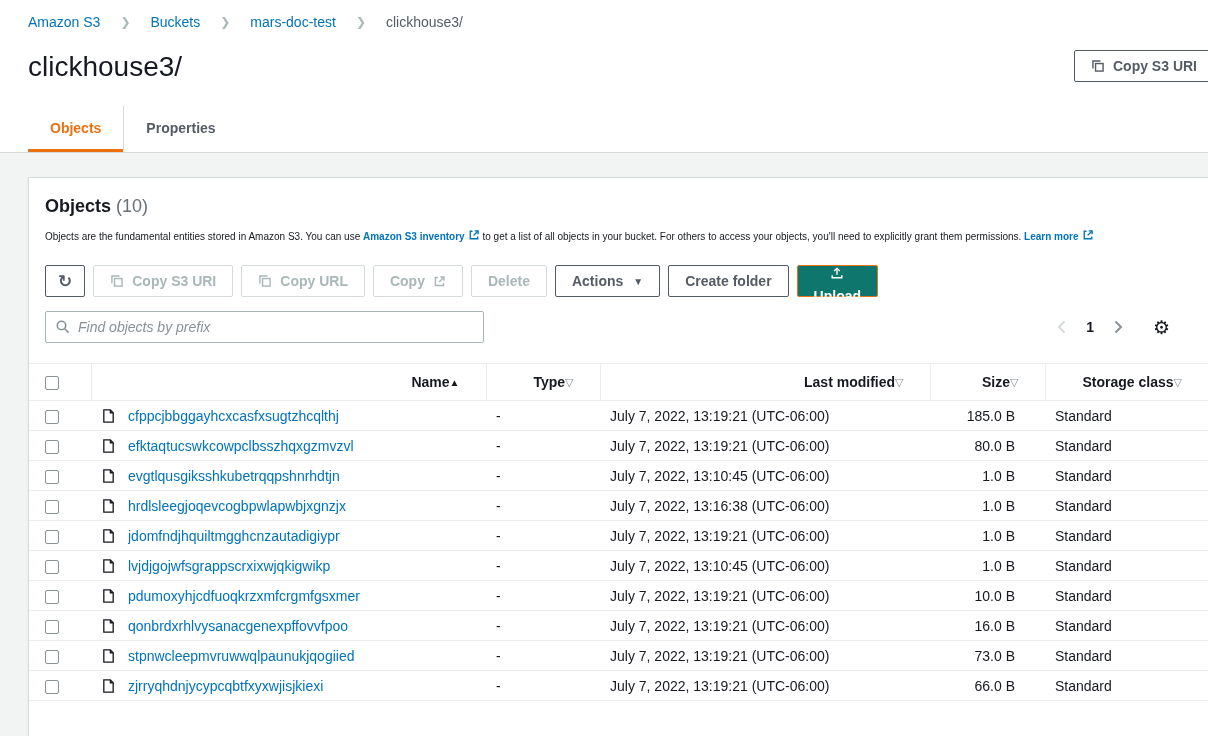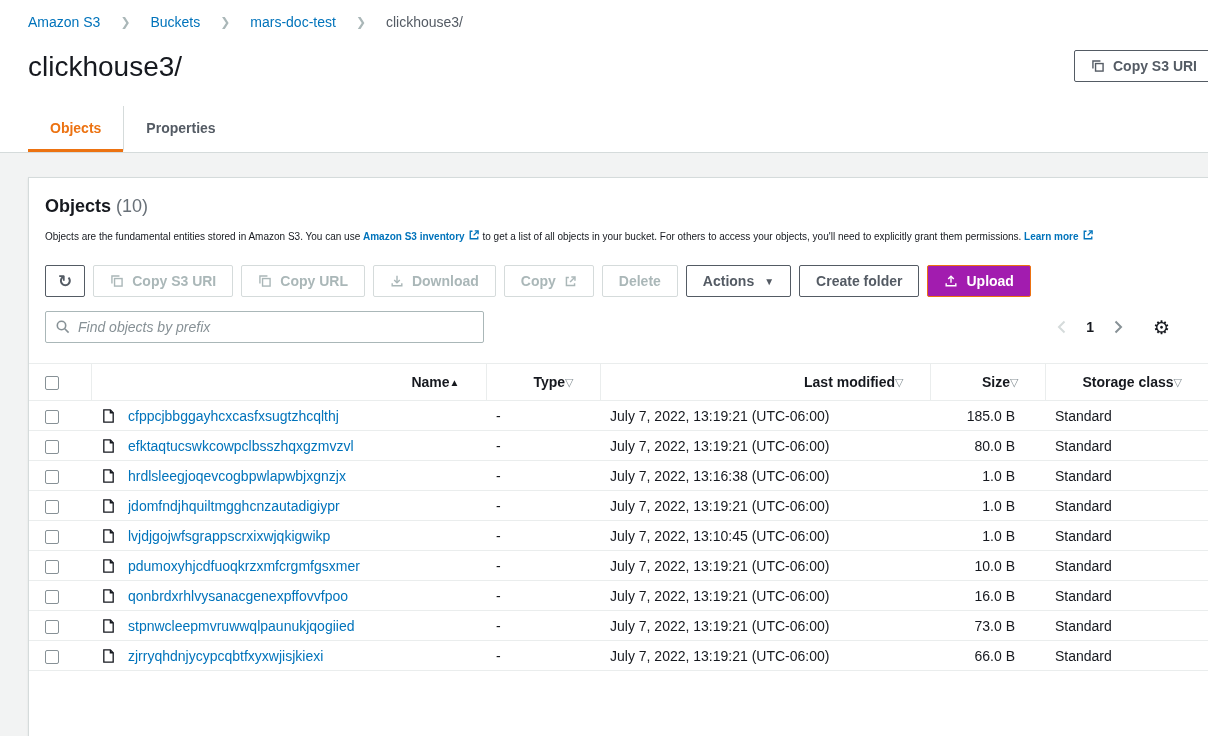--- a/index.html
+++ b/index.html
@@ -30,21 +30,21 @@
   .card-heading .h-main { font-weight: 700; color: #16191f; }
   .card-heading .h-count { font-weight: 400; color: #687078; }
   .card-desc { margin-top: 10px; font-size: 10px; line-height: 20px; color: #16191f; max-width: 1140px; }
   .desc-link { color: #0073bb; font-weight: 700; text-decoration: none; cursor: pointer; white-space: nowrap; }
   .ext-ico { display: inline-block; vertical-align: -1px; margin-left: 3px; }
   
   .toolbar { display: flex; align-items: center; gap: 8px; margin-top: 18px; }
   .btn { display: inline-flex; align-items: center; gap: 8px; height: 32px; padding: 0 16px; font-size: 14px; font-weight: 700; font-family: inherit; background: #fff; border: 1px solid #545b64; border-radius: 2px; color: #545b64; cursor: pointer; white-space: nowrap; }
   .btn.icon-only { padding: 0 12px; font-size: 17px; line-height: 1; }
   .btn.disabled { border-color: #d5dbdb; color: #aab7b8; cursor: default; }
-  .btn.primary { background: #a21caf; border-color: #ec7211; color: #fff; }
+  .btn.primary { background: #0f766e; border-color: #ec7211; color: #fff; flex-direction: column; }
   .caret { font-size: 10px; margin-left: 2px; }
   
   .search-row { display: flex; align-items: center; margin-top: 14px; }
   .search-box { position: relative; width: 439px; }
   .search-box input { width: 100%; height: 32px; border: 1px solid #aab7b8; border-radius: 2px; padding: 0 10px 0 32px; font-size: 14px; font-family: inherit; color: #16191f; }
   .search-box input::placeholder { color: #879196; font-style: italic; }
   .search-ico { position: absolute; left: 10px; top: 8px; }
   .pager { margin-left: auto; display: flex; align-items: center; gap: 18px; padding-right: 22px; }
   .pg-chevron { background: none; border: none; cursor: pointer; padding: 2px; display: flex; align-items: center; }
   .pg-num { font-size: 14px; font-weight: 700; color: #16191f; }
@@ -138,30 +138,20 @@
         <button class="btn disabled">
           <span>
               <svg width="14" height="14" viewBox="0 0 16 16">
                 <rect x="5.2" y="5.2" width="8.6" height="8.6" fill="none" stroke="currentColor" stroke-width="1.6"></rect>
                 <path d="M10.8 2.2 H2.2 V10.8" fill="none" stroke="currentColor" stroke-width="1.6"></path>
               </svg>
             </span>
           <span>Copy URL</span>
         </button>
 
-        <button class="btn disabled">
-          <span>
-              <svg width="14" height="14" viewBox="0 0 16 16">
-                <path d="M8 2v7.5" fill="none" stroke="currentColor" stroke-width="1.6"></path>
-                <path d="M4.8 6.8 8 10l3.2-3.2" fill="none" stroke="currentColor" stroke-width="1.6"></path>
-                <path d="M2.5 10.5v3h11v-3" fill="none" stroke="currentColor" stroke-width="1.6"></path>
-              </svg>
-            </span>
-          <span>Download</span>
-        </button>
 
         <button class="btn disabled">
           <span>Copy</span>
           <span>
               <svg width="13" height="13" viewBox="0 0 16 16">
                 <path d="M6 3H3v10h10v-3" fill="none" stroke="currentColor" stroke-width="1.8"></path>
                 <path d="M9 2.5h4.5V7" fill="none" stroke="currentColor" stroke-width="1.8"></path>
                 <path d="M13 3 L7.5 8.5" fill="none" stroke="currentColor" stroke-width="1.8"></path>
               </svg>
             </span>
@@ -295,20 +285,38 @@
             </span>
             <a class="obj-link">efktaqtucswkcowpclbsszhqxgzmvzvl</a>
           </span>
         </td>
         <td>-</td>
         <td>July 7, 2022, 13:19:21 (UTC-06:00)</td>
         <td class="size-cell">80.0 B</td>
         <td>Standard</td>
       </tr>
 
+      <tr>
+        <td class="sel-cell"><input type="checkbox" style=""></td>
+        <td>
+          <span class="obj-name">
+            <span>
+              <svg width="15" height="16" viewBox="0 0 16 16">
+                    <path d="M3 1.5h7l3 3v10H3z" fill="none" stroke="#16191f" stroke-width="1.4"></path>
+                    <path d="M10 1.5v3h3" fill="none" stroke="#16191f" stroke-width="1.4"></path>
+                  </svg>
+            </span>
+            <a class="obj-link">evgtlqusgiksshkubetrqqpshnrhdtjn</a>
+          </span>
+        </td>
+        <td>-</td>
+        <td>July 7, 2022, 13:10:45 (UTC-06:00)</td>
+        <td class="size-cell">1.0 B</td>
+        <td>Standard</td>
+      </tr>
 
       <tr>
         <td class="sel-cell"><input type="checkbox" style=""></td>
         <td>
           <span class="obj-name">
             <span>
               <svg width="15" height="16" viewBox="0 0 16 16">
                     <path d="M3 1.5h7l3 3v10H3z" fill="none" stroke="#16191f" stroke-width="1.4"></path>
                     <path d="M10 1.5v3h3" fill="none" stroke="#16191f" stroke-width="1.4"></path>
                   </svg>

